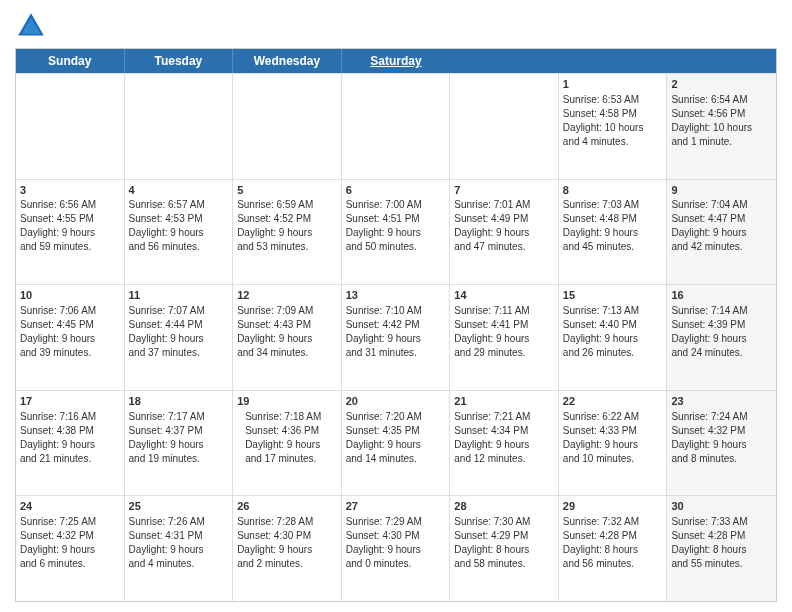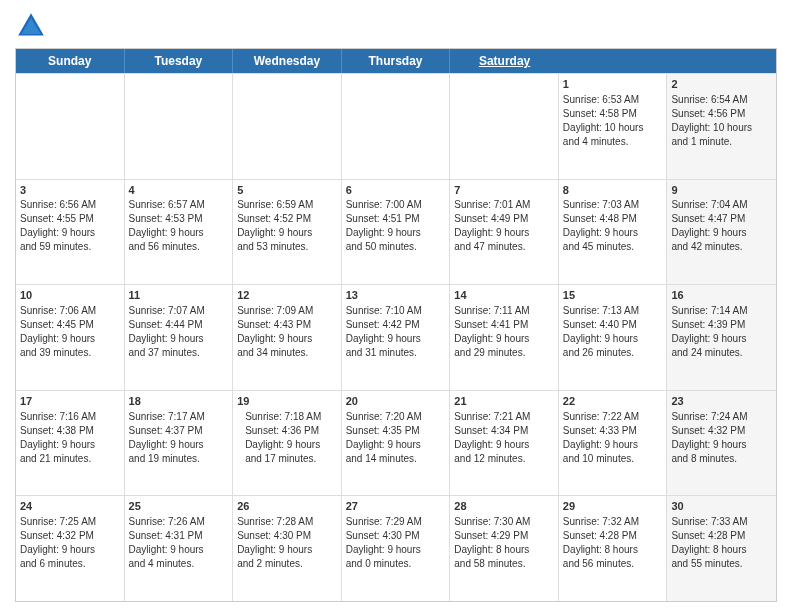--- a/index.html
+++ b/index.html
@@ -127,21 +127,20 @@
       <div class="month-title"></div>
       <div class="location"></div>
     </div>
   </div>
 
   <div class="calendar">
     <div class="cal-header">
     <div class="cal-header-cell">Sunday</div>
         <div class="cal-header-cell">Tuesday</div>
         <div class="cal-header-cell">Wednesday</div>
-        <div class="cal-header-cell">Thursday</div>
         <div class="cal-header-cell">Saturday</div>
       </div>
     <div class="cal-body">
     <div class="cal-row">
           <div class="cal-cell empty"></div>
           <div class="cal-cell empty"></div>
           <div class="cal-cell empty"></div>
           <div class="cal-cell empty"></div>
           <div class="cal-cell empty"></div>
           <div class="cal-cell">
@@ -292,21 +291,21 @@
           </div>
           <div class="cal-cell">
             <span class="day-num">21</span>
             <div class="cell-info" style="white-space: pre-line;">Sunrise: 7:21 AM
 Sunset: 4:34 PM
 Daylight: 9 hours
 and 12 minutes.</div>
           </div>
           <div class="cal-cell">
             <span class="day-num">22</span>
-            <div class="cell-info" style="white-space: pre-line;">Sunrise: 7:22 AM
+            <div class="cell-info" style="white-space: pre-line;">Sunrise: 6:22 AM
 Sunset: 4:33 PM
 Daylight: 9 hours
 and 10 minutes.</div>
           </div>
           <div class="cal-cell shaded">
             <span class="day-num">23</span>
             <div class="cell-info" style="white-space: pre-line;">Sunrise: 7:24 AM
 Sunset: 4:32 PM
 Daylight: 9 hours
 and 8 minutes.</div>

